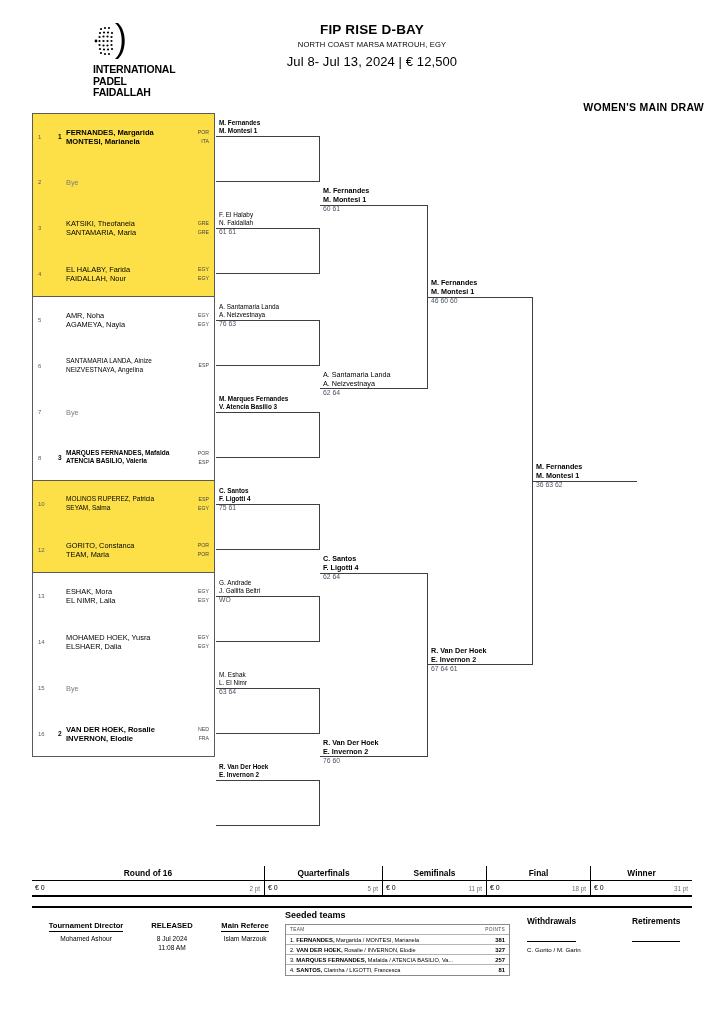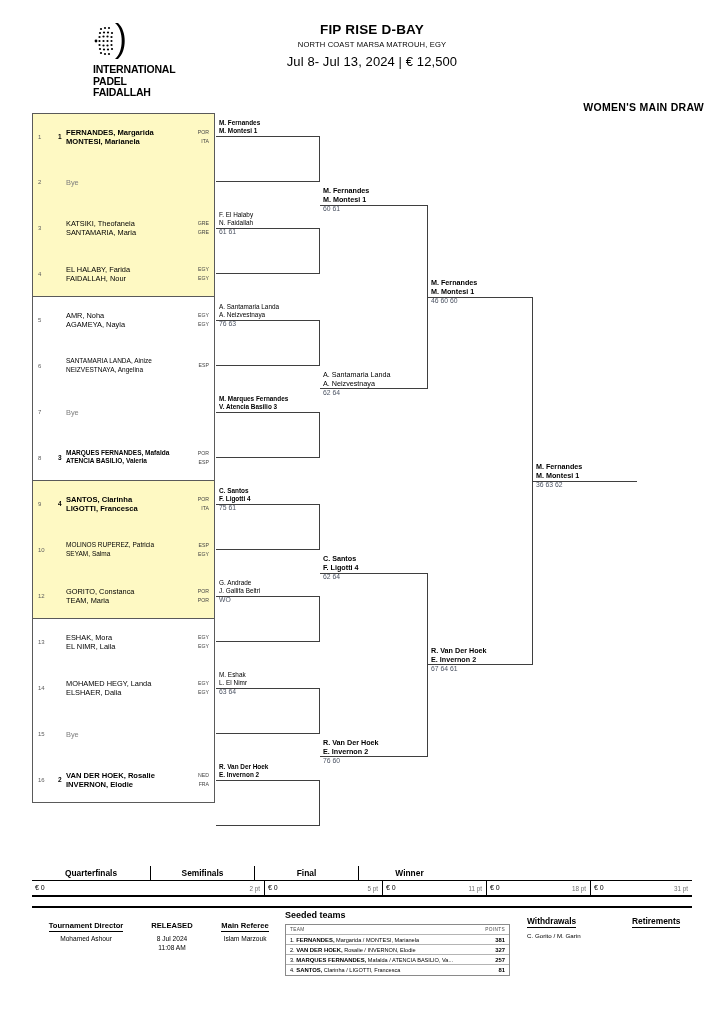--- a/index.html
+++ b/index.html
@@ -27,21 +27,21 @@
 
   
   #draw { position:absolute; left:0; top:0; width:724px; height:1024px; }
 
   .seed-col { position:absolute; left:32px; top:113px; width:183px; }
   .slot {
     position:relative; height:46px; width:183px;
     border-left:1px solid #5a5a5a; border-right:1px solid #5a5a5a;
     display:flex; align-items:center;
   }
-  .slot.shade { background:#fef9c3; }
+  .slot.shade { background:#fde047; }
   .slot.topline { border-top:1px solid #5a5a5a; }
   .slot.botline { border-bottom:1px solid #5a5a5a; }
   .slot-no {
     position:absolute; left:5px; top:50%; transform:translateY(-50%);
     font-size:6px; color:#5c5c5c;
   }
   .slot-seed {
     position:absolute; left:25px; top:50%; transform:translateY(-60%);
     font-size:6.5px; font-weight:bold; color:#000;
   }
@@ -90,21 +90,21 @@
   #seed-table .row:last-child { border-bottom:none; }
   #seed-table .row.hdr { background:#fff; }
   .s-team { flex:1; font-size:5.6px; padding-left:4px; white-space:nowrap; overflow:hidden; }
   .s-team b { font-size:5.9px; }
   .s-pts  { width:34px; text-align:right; padding-right:4px; font-size:5.9px; font-weight:bold; }
   #seed-table .row.hdr .s-team,
   #seed-table .row.hdr .s-pts { font-size:4.8px; font-weight:normal; color:#4b4b4b; letter-spacing:0.3px; }
 
   #withdrawals { position:absolute; left:495px; top:0px; width:92px; }
   #retirements { position:absolute; left:600px; top:0px; width:95px; }
-  .wr-head { font-size:8.4px; font-weight:bold; border-bottom:1px solid #000; padding-bottom:1px; display:inline-block; }
+  .wr-head { font-size:8.4px; font-weight:bold; border-bottom:1px solid #000; padding-bottom:15px; display:inline-block; }
   .wr-val  { font-size:6.2px; margin-top:3px; line-height:9px; }
   #footer-sep { position:absolute; left:32px; top:906px; width:660px; height:2px; background:#000; }
 </style>
 </head>
 <body>
 
 <div id="header">
   <div id="logo">
     <div id="logo-mark">
       <svg width="40" height="46" viewBox="0 0 40 46" aria-hidden="true">
@@ -228,32 +228,20 @@
         <div class="players bold small">
           <div class="p">MARQUES FERNANDES, Mafalda</div>
           <div class="p">ATENCIA BASILIO, Valeria</div>
         </div>
         <div class="ctry">
           <div>POR</div>
           <div>ESP</div>
         </div>
       </div>
       <div class="slot shade">
-        <span class="slot-no">9</span>
-        <span class="slot-seed">4</span>
-        <div class="players bold">
-          <div class="p">SANTOS, Clarinha</div>
-          <div class="p">LIGOTTI, Francesca</div>
-        </div>
-        <div class="ctry">
-          <div>POR</div>
-          <div>ITA</div>
-        </div>
-      </div>
-      <div class="slot shade">
         <span class="slot-no">10</span>
         <div class="players small">
           <div class="p">MOLINOS RUPEREZ, Patricia</div>
           <div class="p">SEYAM, Salma</div>
         </div>
         <div class="ctry">
           <div>ESP</div>
           <div>EGY</div>
         </div>
       </div>
@@ -275,21 +263,21 @@
           <div class="p">EL NIMR, Laila</div>
         </div>
         <div class="ctry">
           <div>EGY</div>
           <div>EGY</div>
         </div>
       </div>
       <div class="slot">
         <span class="slot-no">14</span>
         <div class="players">
-          <div class="p">MOHAMED HEGY, Landa</div>
+          <div class="p">MOHAMED HOEK, Yusra</div>
           <div class="p">ELSHAER, Dalia</div>
         </div>
         <div class="ctry">
           <div>EGY</div>
           <div>EGY</div>
         </div>
       </div>
       <div class="slot">
         <span class="slot-no">15</span>
         <span class="bye">Bye</span>
@@ -390,20 +378,21 @@
       <div class="mlabel bold" style="left: 536px; top: 462px;">
         <div>M. Fernandes</div>
         <div>M. Montesi  1</div>
       </div>
       <div class="mscore" style="left: 536px; top: 481px;">36 63 62</div>
     </div>
 </div>
 
 <div id="pts-table">
   <div id="pts-head">
+      <div style="width: 232px;">Round of 16</div>
       <div style="width: 118px;">Quarterfinals</div>
       <div style="width: 104px;">Semifinals</div>
       <div style="width: 104px;">Final</div>
       <div style="width: 102px;">Winner</div>
     </div>
   <div id="pts-row">
       <div style="width: 232px;">
         <span class="pts-money">€ 0</span>
         <span class="pts-pt">2 pt</span>
       </div>

